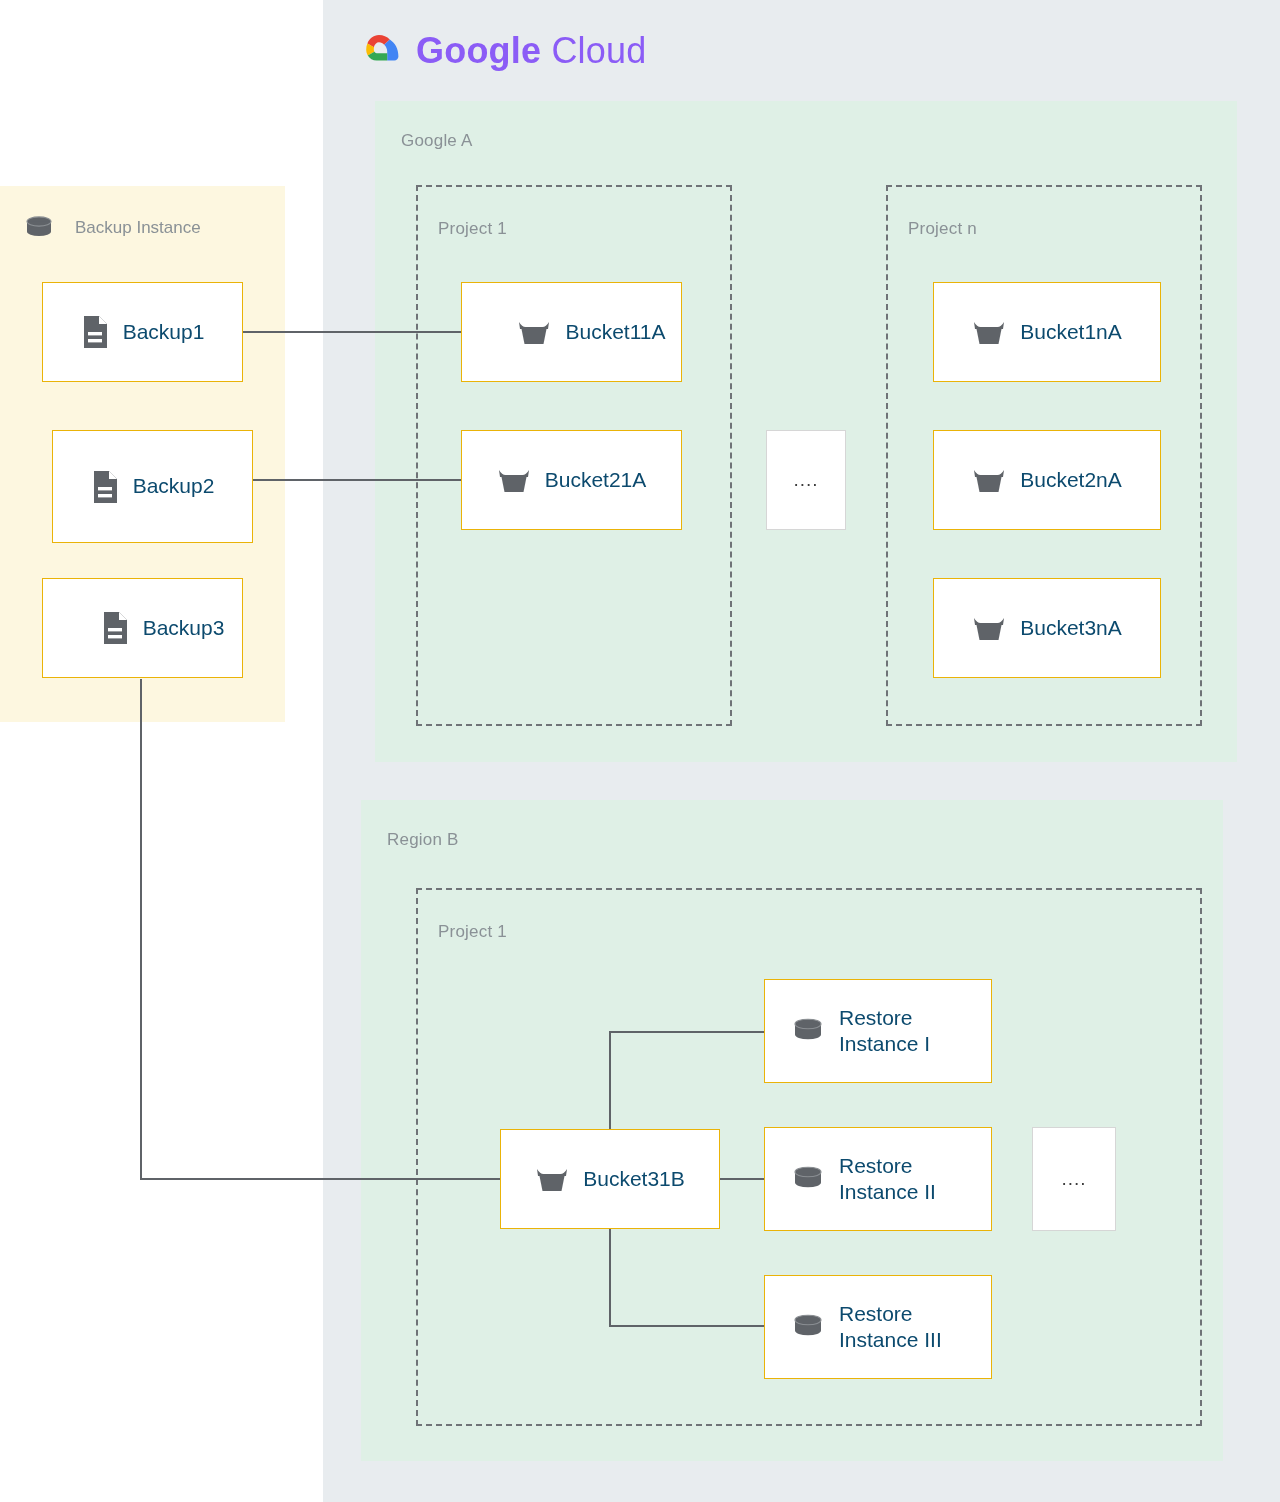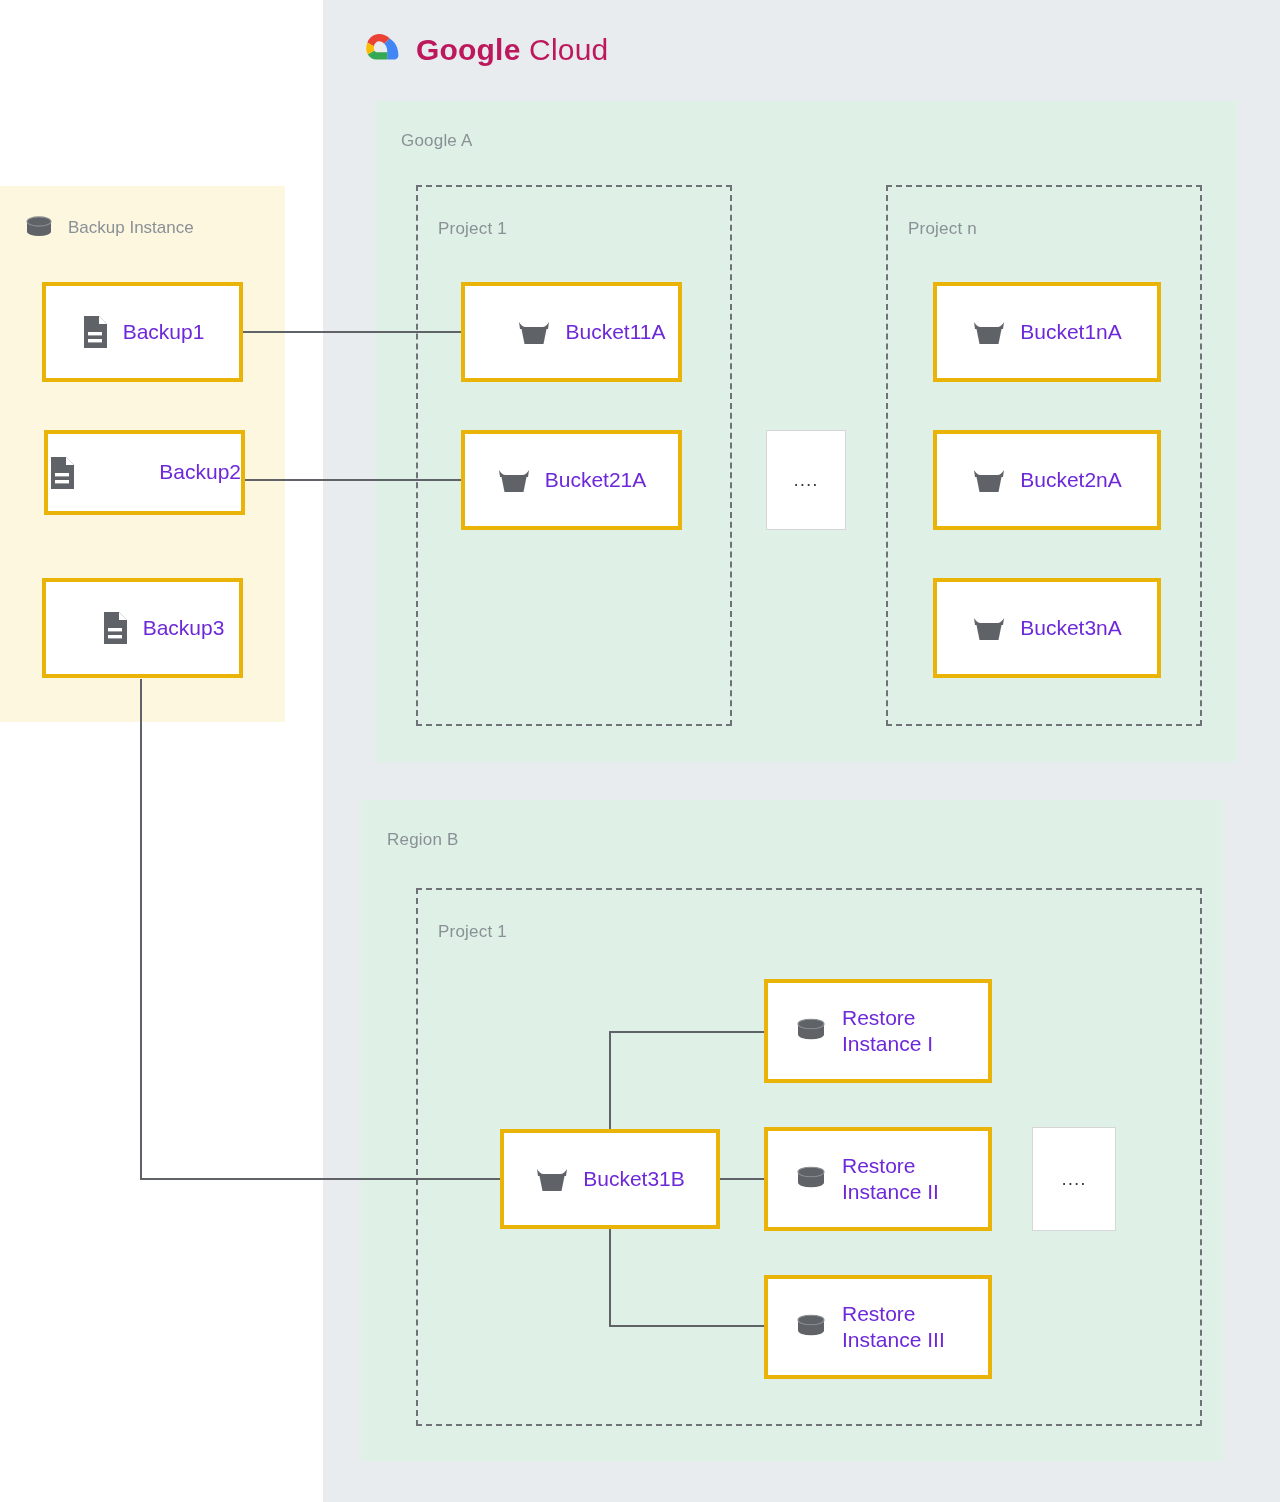--- a/index.html
+++ b/index.html
@@ -67,28 +67,28 @@
     top: 32px;
     font-size: 17px;
     color: #8a9196;
     letter-spacing: 0.2px;
   }
 
   
   .node {
     position: absolute;
     background: #ffffff;
-    border: 4px solid #eab308;
+    border: 1px solid #eab308;
     box-sizing: border-box;
     display: flex;
     align-items: center;
     justify-content: center;
     gap: 14px;
     font-size: 21px;
-    color: #6d28d9;
+    color: #0c4a6e;
   }
   .node-label { white-space: pre-line; line-height: 1.25; }
   .node.left-align {
     justify-content: flex-start;
     padding-left: 26px;
   }
 
   .ellipsis-box {
     position: absolute;
     background: #ffffff;
@@ -105,38 +105,39 @@
   
   .gc-header {
     position: absolute;
     left: 356px;
     top: 30px;
     display: flex;
     align-items: center;
     gap: 14px;
   }
   .gc-wordmark {
-    font-size: 30px;
-    color: #be185d;
+    font-size: 36px;
+    color: #8b5cf6;
     letter-spacing: 0.2px;
   }
   .gc-wordmark .bold { font-weight: bold; }
 
   
   .bi-title {
     position: absolute;
     left: 24px;
     top: 215px;
     display: flex;
     align-items: center;
     gap: 14px;
   }
   .bi-title-text {
     font-size: 17px;
     color: #8a9196;
+    margin-left: 7px;
   }
 
   
   .conn {
     position: absolute;
     background: #5f6368;
   }
   .conn-h { height: 2px; }
   .conn-v { width: 2px; }
 
@@ -213,21 +214,21 @@
       <svg width="28" height="34" viewBox="0 0 28 34">
         <path d="M3 1 h15 l8 8 v24 h-23 z" fill="#5F6368"></path>
         <path d="M18 1 v8 h8 z" fill="#ffffff"></path>
         <rect x="7" y="17" width="14" height="3.4" fill="#ffffff"></rect>
         <rect x="7" y="24" width="14" height="3.4" fill="#ffffff"></rect>
       </svg>
     </span>
     <span class="node-label">Backup1</span>
   </div>
 
-  <div class="node" style="left:44px; top:430px; width:201px; height:85px;justify-content:space-between;">
+  <div class="node" style="left:52px; top:430px; width:201px; height:113px;">
     <span>
       <svg width="28" height="34" viewBox="0 0 28 34">
         <path d="M3 1 h15 l8 8 v24 h-23 z" fill="#5F6368"></path>
         <path d="M18 1 v8 h8 z" fill="#ffffff"></path>
         <rect x="7" y="17" width="14" height="3.4" fill="#ffffff"></rect>
         <rect x="7" y="24" width="14" height="3.4" fill="#ffffff"></rect>
       </svg>
     </span>
     <span class="node-label">Backup2</span>
   </div>

